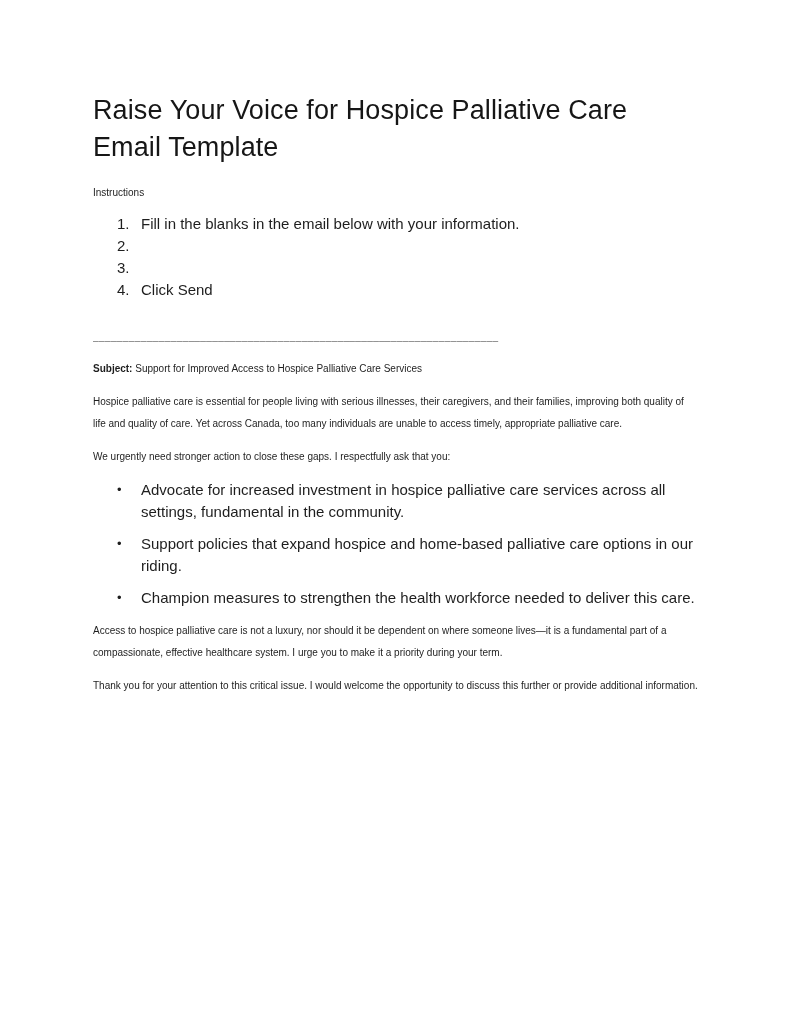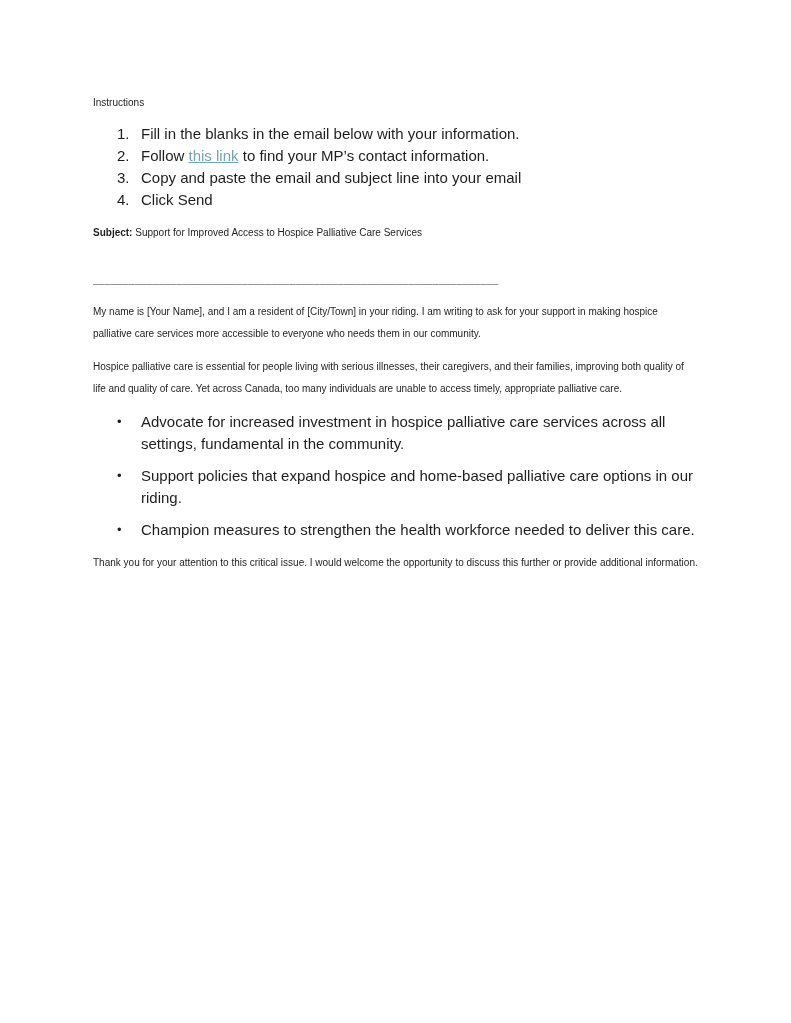--- a/index.html
+++ b/index.html
@@ -47,64 +47,64 @@
     text-decoration: underline;
     cursor: pointer;
   }
   .bold { font-weight: 700; }
 </style>
 </head>
 <body>
 
 <div class="page">
 
+  <h1 class="doc-title">Raise Your Voice for Hospice Palliative Care Email Template</h1>
 
   <p class="para instructions-heading">Instructions</p>
 
   <div class="num-list body-text">
     <div class="num-item">
       <span class="marker">1.</span>
       <span>Fill in the blanks in the email below with your information.</span>
     </div>
     <div class="num-item">
       <span class="marker">2.</span>
-      <span><span>Follow</span> <a class="doc-link">this link</a> <span>to find your MP’s contact information.</span></span>
     </div>
     <div class="num-item">
       <span class="marker">3.</span>
-      <span>Copy and paste the email and subject line into your email</span>
     </div>
     <div class="num-item">
       <span class="marker">4.</span>
       <span>Click Send</span>
     </div>
   </div>
 
 
+  <p class="para divider">____________________________________________________________________</p>
+
   <p class="para"><span class="bold">Subject:</span> <span>Support for Improved Access to Hospice Palliative Care Services</span></p>
 
-  <p class="para divider">____________________________________________________________________</p>
 
-
-  <p class="para">My name is [Your Name], and I am a resident of [City/Town] in your riding. I am writing to ask for your support in making hospice palliative care services more accessible to everyone who needs them in our community.</p>
 
   <p class="para">Hospice palliative care is essential for people living with serious illnesses, their caregivers, and their families, improving both quality of life and quality of care. Yet across Canada, too many individuals are unable to access timely, appropriate palliative care.</p>
 
+  <p class="para">We urgently need stronger action to close these gaps. I respectfully ask that you:</p>
 
   <div class="bullet-list body-text">
     <div class="bullet-item">
       <span class="marker">•</span>
       <span>Advocate for increased investment in hospice palliative care services across all settings, fundamental in the community.</span>
     </div>
     <div class="bullet-item">
       <span class="marker">•</span>
       <span>Support policies that expand hospice and home-based palliative care options in our riding.</span>
     </div>
     <div class="bullet-item">
       <span class="marker">•</span>
       <span>Champion measures to strengthen the health workforce needed to deliver this care.</span>
     </div>
   </div>
 
+  <p class="para">Access to hospice palliative care is not a luxury, nor should it be dependent on where someone lives—it is a fundamental part of a compassionate, effective healthcare system. I urge you to make it a priority during your term.</p>
 
   <p class="para">Thank you for your attention to this critical issue. I would welcome the opportunity to discuss this further or provide additional information.</p>
 
 </div>
 
 </body></html>

